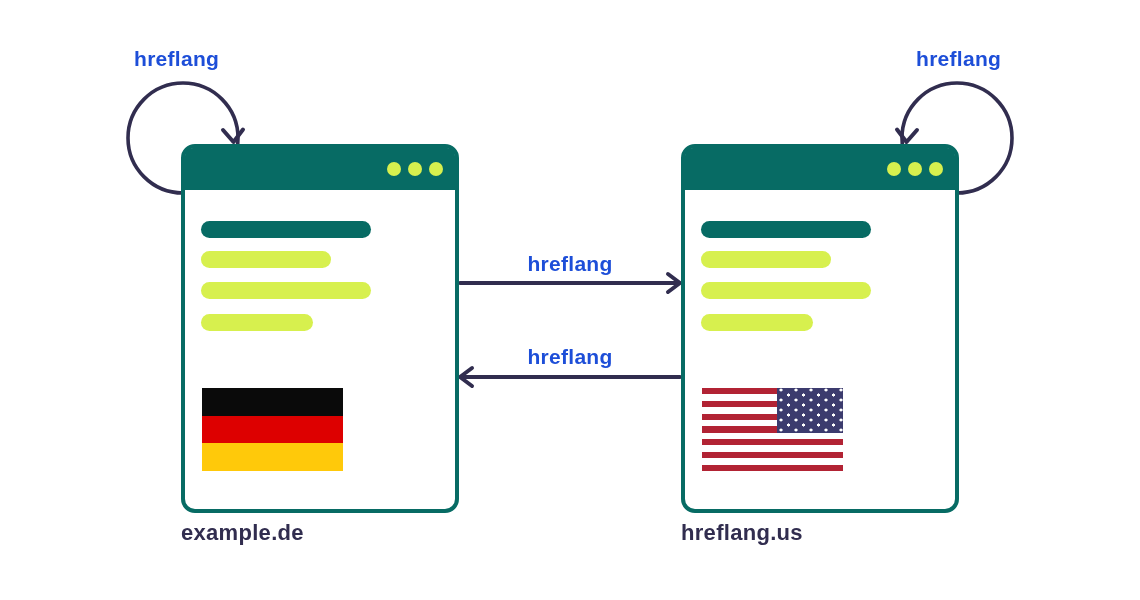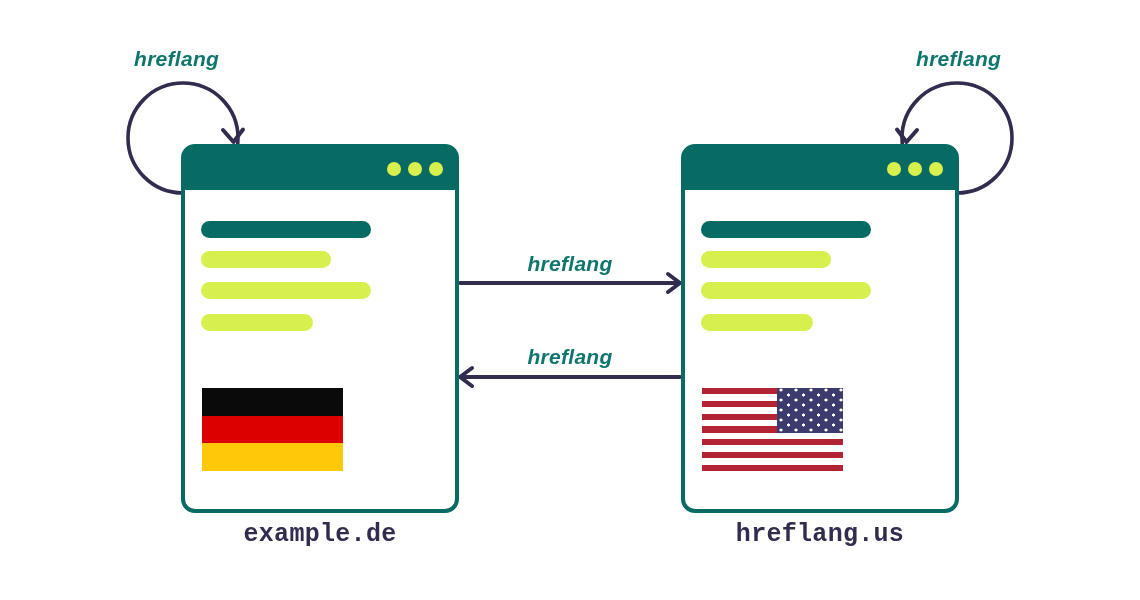--- a/index.html
+++ b/index.html
@@ -2,22 +2,22 @@
 <html><head>
 <meta charset="utf-8">
 <style>
   html,body { margin:0; padding:0; background:#ffffff; }
   .canvas {
     position:relative; width:1140px; height:600px; background:#ffffff;
     font-family:"Liberation Sans", sans-serif; overflow:hidden;
   }
   .arrow-layer { position:absolute; left:0; top:0; z-index:1; }
   .hreflang-label {
-    position:absolute; z-index:3; color:#0f766e; font-weight:700;
-    font-size:21px; letter-spacing:0.3px; white-space:nowrap;font-style:italic;
+    position:absolute; z-index:3; color:#1d4ed8; font-weight:700;
+    font-size:21px; letter-spacing:0.3px; white-space:nowrap;
   }
   .mid-label { width:200px; text-align:center; }
   .site-window {
     position:absolute; top:144px; width:278px; height:369px;
     box-sizing:border-box; background:#ffffff;
     border:4px solid #076b64; border-radius:14px; z-index:2;
   }
   .window-header {
     position:absolute; left:0; top:0; width:100%; height:42px;
     box-sizing:border-box; background:#076b64; border-radius:8px 8px 0 0;
@@ -40,23 +40,22 @@
     position:absolute; right:0; top:0; width:66px; height:45px;
     background-color:#3c3b6e;
     background-image:
       radial-gradient(circle, #ffffff 1.4px, transparent 1.7px),
       radial-gradient(circle, #ffffff 1.4px, transparent 1.7px);
     background-size:15px 10px, 15px 10px;
     background-position:4px 2px, 11.5px 7px;
   }
   .domain-label {
     position:absolute; top:520px; width:278px; z-index:3;
-    text-align:center; color:#312d4f; font-weight:700; font-size:25px;
+    text-align:left; color:#312d4f; font-weight:700; font-size:22px;
     letter-spacing:0.3px;
-    font-family:Liberation Mono, monospace;
   }
 </style>
 </head>
 <body>
 
 <div class="canvas">
 
   <svg class="arrow-layer" width="1140" height="600" viewBox="0 0 1140 600">
     <g stroke="#312d4f" fill="none" stroke-linecap="round" stroke-linejoin="round">
       <circle cx="183" cy="138" r="55" stroke-width="3.6"></circle>

